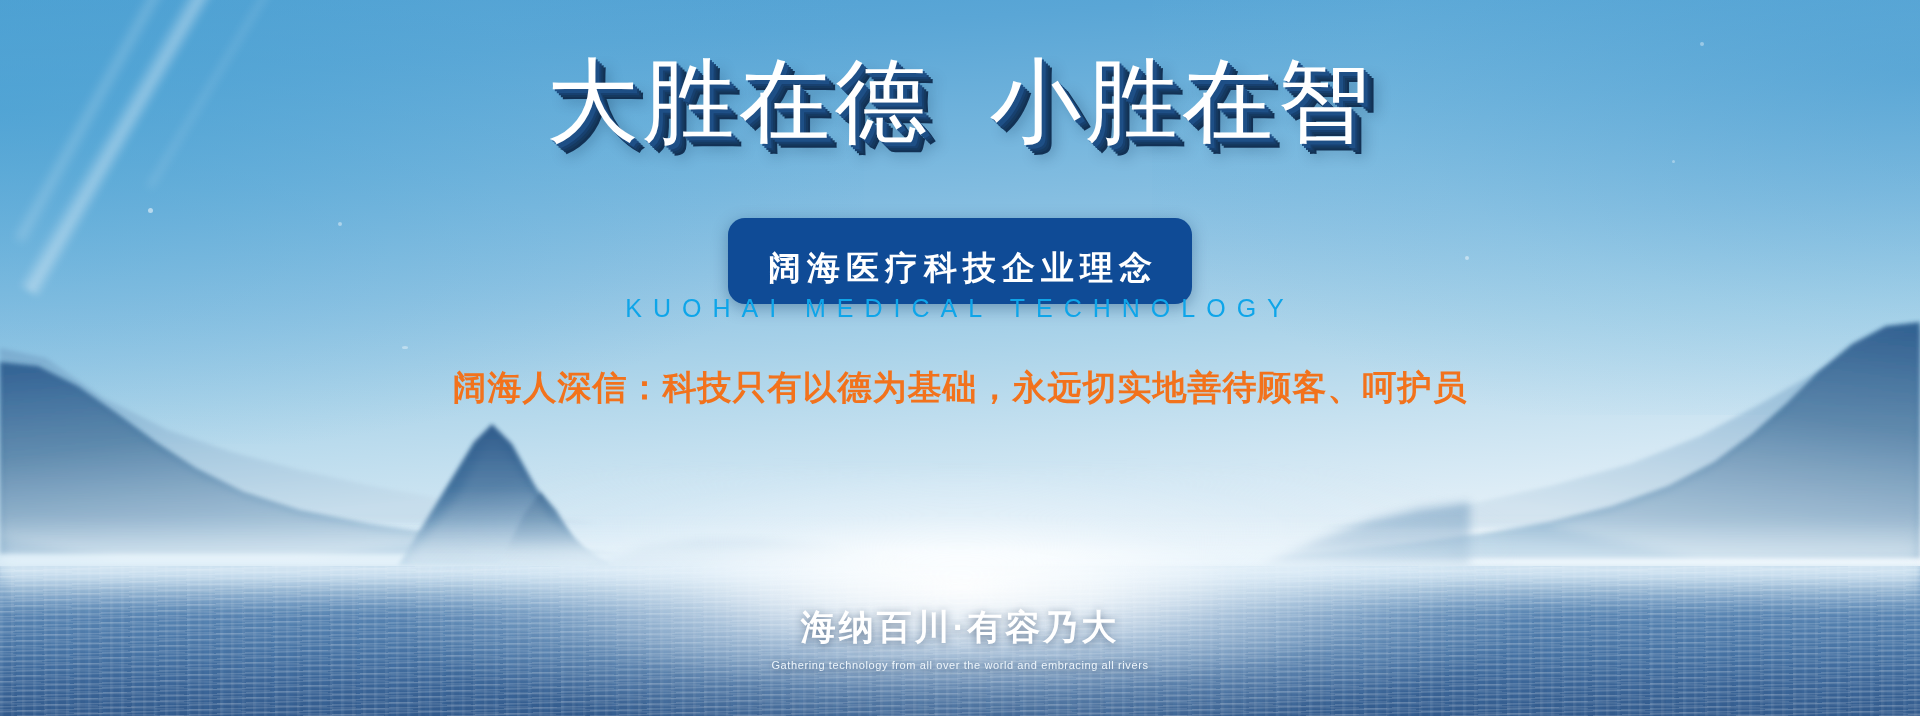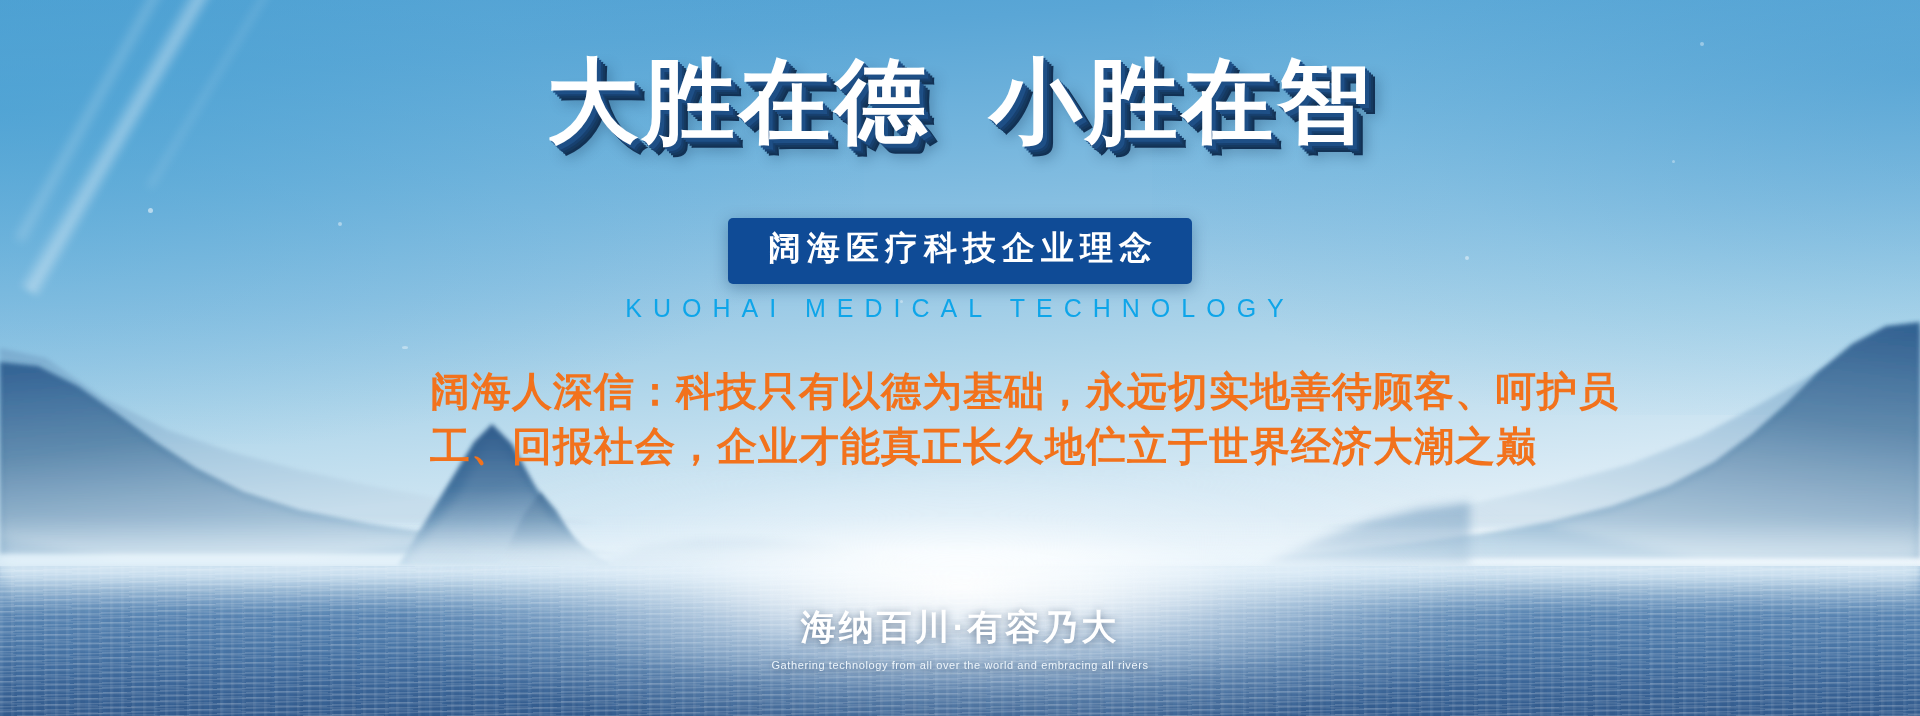--- a/index.html
+++ b/index.html
@@ -223,21 +223,21 @@
     z-index: 20;
   }
 
   .headline {
     position: absolute;
     top: 52px;
     left: 0; right: 0;
     text-align: center;
     font-size: 92px;
     line-height: 1.08;
-    font-weight: 700;
+    font-weight: 400;
     color: #ffffff;
     letter-spacing: 4px;
     white-space: pre;
     text-shadow:
        2px  2px 0 #1e4f86,
        4px  4px 0 #1e4f86,
        6px  6px 0 #17406f,
        8px  8px 0 #15395f,
       10px 10px 0 #123154,
       12px 12px 14px rgba(10,35,65,0.35);
@@ -249,22 +249,22 @@
     left: 0; right: 0;
     text-align: center;
   }
   .badge {
     display: inline-block;
     background: #0f4b96;
     color: #ffffff;
     font-size: 33px;
     font-weight: 700;
     letter-spacing: 6px;
-    padding: 8px 34px 13px 40px;
-    border-radius: 5px;
+    padding: 28px 34px 13px 40px;
+    border-radius: 17px;
     box-shadow: 0 4px 16px rgba(10,45,90,0.35);
     white-space: nowrap;
   }
 
   .subtitle-en {
     position: absolute;
     top: 294px;
     left: 0; right: 0;
     text-align: center;
     font-size: 25px;
@@ -275,21 +275,21 @@
   }
 
   .body-copy {
     position: absolute;
     top: 364px;
     left: 50%;
     width: 1060px;
     margin-left: -530px;
     text-align: center;
     color: #f2721c;
-    font-size: 40px;
+    font-size: 34px;
     font-weight: 700;
     line-height: 1.38;
     letter-spacing: 1px;
   }
   .body-copy p { margin: 0; white-space: nowrap; }
 
   .footer-block {
     position: absolute;
     left: 0; right: 0;
     top: 604px;
@@ -419,21 +419,20 @@
     <div class="headline">大胜在德  小胜在智</div>
 
     <div class="badge-wrap">
       <span class="badge">阔海医疗科技企业理念</span>
     </div>
 
     <div class="subtitle-en">KUOHAI MEDICAL TECHNOLOGY</div>
 
     <div class="body-copy">
       <p>阔海人深信：科技只有以德为基础，永远切实地善待顾客、呵护员</p>
-      <p>工、回报社会，企业才能真正长久地伫立于世界经济大潮之巅</p>
     </div>
 
     <div class="footer-block">
       <div class="footer-cn">海纳百川·有容乃大</div>
       <div class="footer-en">Gathering technology from all over the world and embracing all rivers</div>
     </div>
 
   </div>
 </div>
 

